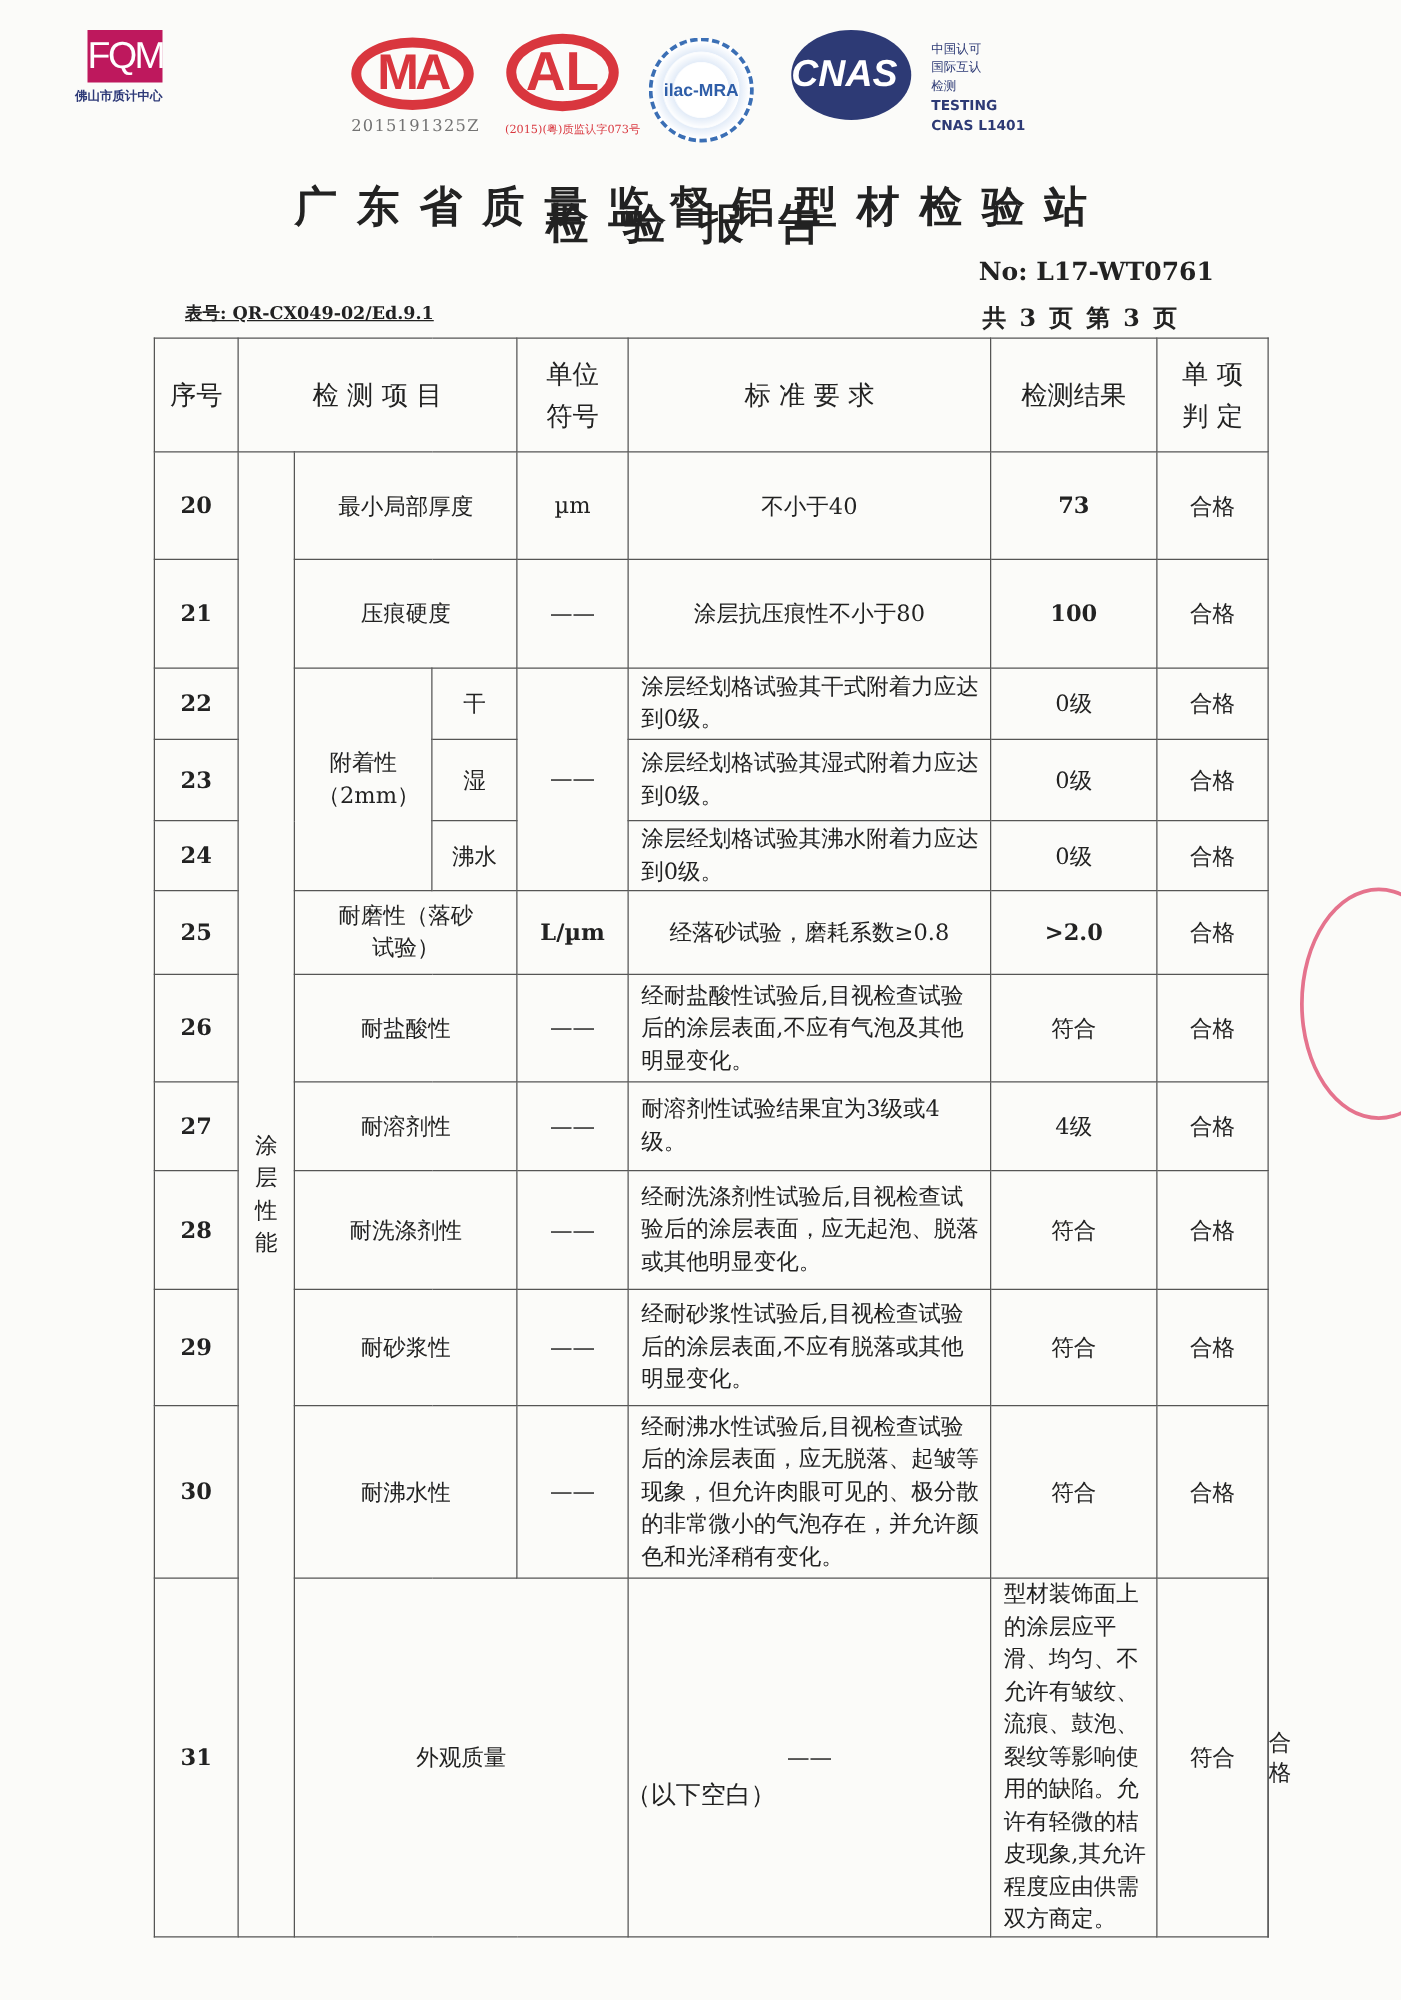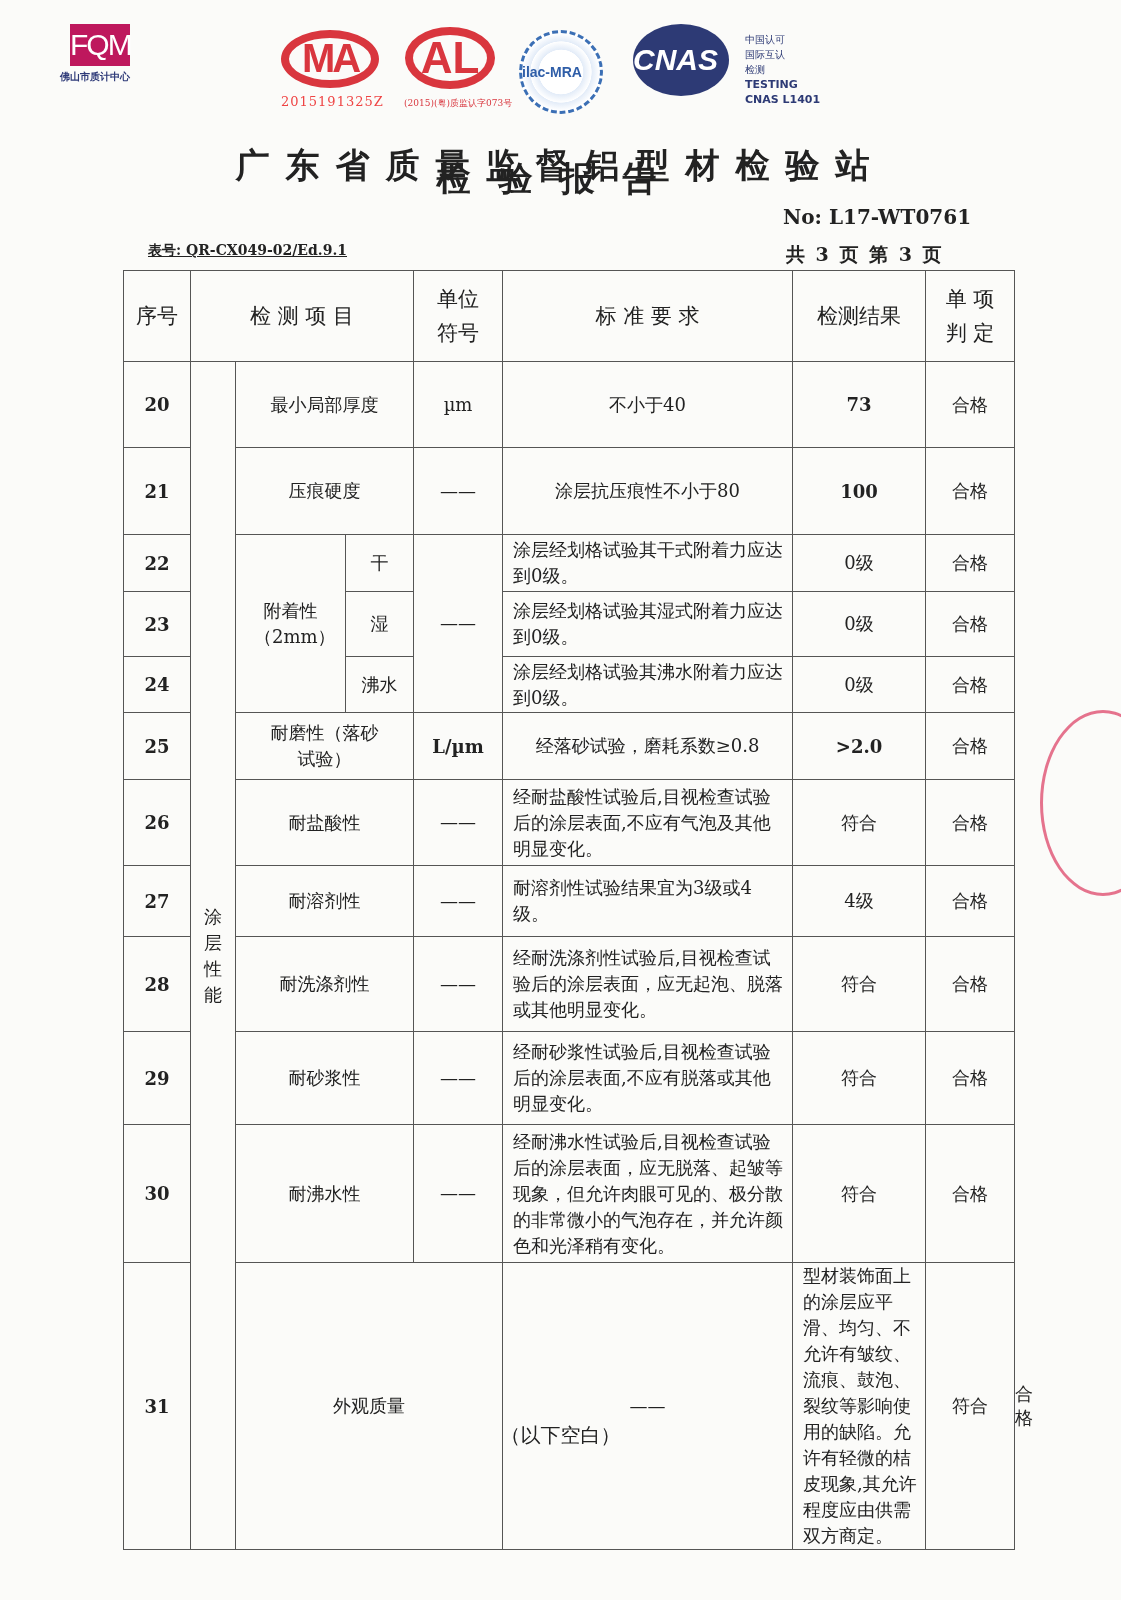--- a/index.html
+++ b/index.html
@@ -9,25 +9,25 @@
   }
   .abs { position: absolute; }
   
   .fqm-box { left: 70px; top: 24px; width: 60px; height: 42px; background: #be185d; color: #fff;
     font-family: "Liberation Sans", sans-serif; font-size: 30px; line-height: 42px; text-align: center; letter-spacing: -2px; }
   .fqm-sub { left: 60px; top: 70px; font-family: "DejaVu Sans", sans-serif; font-size: 10px; color: #2e3a78; font-weight: bold; }
   .ring { border: 8px solid #d9363e; border-radius: 50%; color: #d9363e; font-family: "Liberation Sans", sans-serif;
     font-weight: bold; text-align: center; box-sizing: border-box; }
   .cma { left: 281px; top: 30px; width: 98px; height: 58px; font-size: 40px; line-height: 40px; letter-spacing: -3px; }
   .cal { left: 405px; top: 27px; width: 90px; height: 62px; font-size: 44px; line-height: 46px; }
-  .cma-code { left: 281px; top: 94px; font-size: 13px; color: #ef4444; letter-spacing: 1px; }
+  .cma-code { left: 281px; top: 94px; font-size: 13px; color: #737373; letter-spacing: 1px; }
   .cal-code { left: 404px; top: 97px; font-size: 9px; color: #d9363e; }
   .ilac { left: 519px; top: 30px; width: 84px; height: 84px; border-radius: 50%; border: 3px dashed #3b6fb5;
     box-sizing: border-box; color: #2f5ea8; font-family: "Liberation Sans", sans-serif; font-size: 14px; font-weight: bold;
-    line-height: 78px; text-align: left; background: radial-gradient(circle, #fff 40%, #e3ecf8 41%, #fff 55%, #e3ecf8 56%, #fff 70%); }
+    line-height: 78px; text-align: center; background: radial-gradient(circle, #fff 40%, #e3ecf8 41%, #fff 55%, #e3ecf8 56%, #fff 70%); }
   .cnas { left: 633px; top: 24px; width: 96px; height: 72px; border-radius: 50%; background: #2d3a75; color: #fff;
     font-family: Liberation Sans, sans-serif; font-weight: bold; font-style: italic; font-size: 30px; line-height: 72px; text-align: left; }
   .cnas-text { left: 745px; top: 32px; font-family: "DejaVu Sans", sans-serif; font-size: 10px; color: #2d3a75; line-height: 15px; }
   .cnas-text b { font-size: 11px; }
   
   .title1 { left: 0; width: 1121px; top: 115px; text-align: center; font-size: 34px; letter-spacing: 16px; font-weight: bold; margin-top: 28px; }
   .title2 { left: 0; width: 1121px; top: 156px; text-align: center; font-size: 34px; letter-spacing: 28px; font-weight: bold; }
   .reportno { left: 783px; top: 205px; font-size: 20px; font-weight: bold; }
   .formno { left: 148px; top: 242px; font-size: 14px; font-weight: bold; text-decoration: underline; }
   .pages { left: 786px; top: 242px; font-size: 19px; font-weight: bold; letter-spacing: 2px; }

